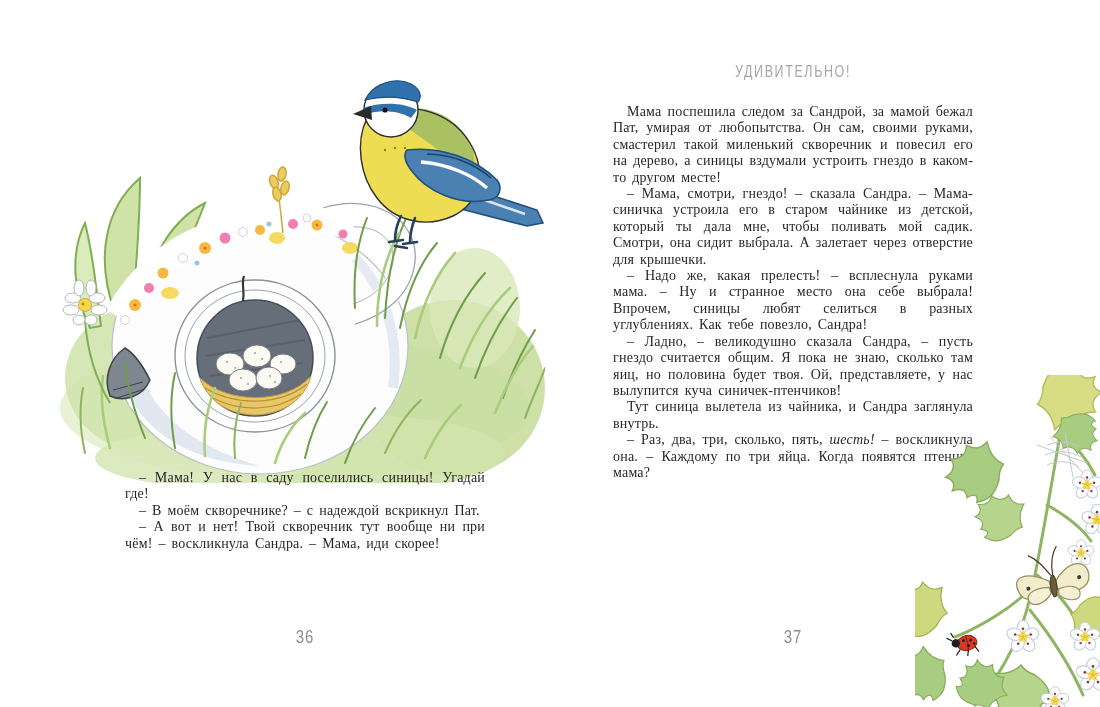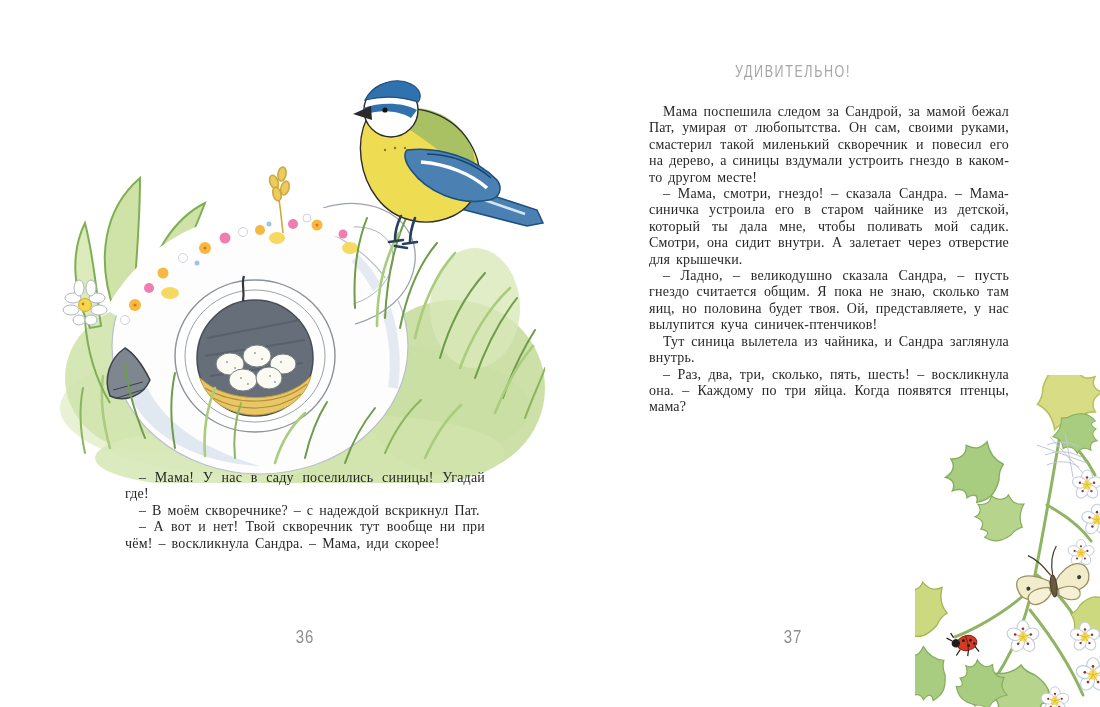--- a/index.html
+++ b/index.html
@@ -10,22 +10,22 @@
   .illustration-wrap { position:absolute; left:55px; top:58px; width:490px; height:425px; }
   .corner-wrap { position:absolute; left:915px; top:375px; width:185px; height:332px; }
 
   .textblock {
     position:absolute; width:360px; color:#272727;
     font-size:14px; line-height:16.4px; text-align:justify;
     word-spacing:2.2px; letter-spacing:.2px;
   }
   .textblock p { text-indent:14px; }
   .left-text  { left:125px; top:470px; }
-  .right-text { left:613px; top:104px;margin-left:36px; }
-  .it { }
+  .right-text { left:613px; top:104px; }
+  .it { font-style:italic; }
 
   .running-head {
     position:absolute; left:613px; top:63px; width:360px; text-align:center;
     font-family:"Liberation Sans", sans-serif; font-size:12.5px; font-weight:400;
     color:#a6a6a6; letter-spacing:1.6px; transform:scaleY(1.25); transform-origin:top center;
   }
   .page-number {
     position:absolute; width:360px; text-align:center; top:626px;
     font-family:"Liberation Sans", sans-serif; font-size:15px; color:#8d8d8d;
     transform:scaleY(1.2); transform-origin:top center; letter-spacing:1px;
@@ -235,21 +235,22 @@
   <div class="textblock left-text" id="left-paras">
       <p><span>– Мама! У нас в саду поселились синицы! Угадай где!</span></p>
       <p><span>– В моём скворечнике? – с надеждой вскрикнул Пат.</span></p>
       <p><span>– А вот и нет! Твой скворечник тут вообще ни при чём! – воскликнула Сандра. – Мама, иди скорее!</span></p>
     </div>
   <div class="page-number pn-left">36</div>
 
   <div class="running-head">УДИВИТЕЛЬНО!</div>
   <div class="textblock right-text" id="right-paras">
       <p><span>Мама поспешила следом за Сандрой, за мамой бежал Пат, умирая от любопытства. Он сам, своими руками, смастерил такой миленький скворечник и повесил его на дерево, а синицы вздумали устроить гнездо в каком-то другом месте!</span></p>
-      <p><span>– Мама, смотри, гнездо! – сказала Сандра. – Мама-синичка устроила его в старом чайнике из детской, который ты дала мне, чтобы поливать мой садик. Смотри, она сидит внутри. А залетает через отверстие для крышечки.</span></p>
+      <p><span>– Мама, смотри, гнездо! – сказала Сандра. – Мама-синичка устроила его в старом чайнике из детской, который ты дала мне, чтобы поливать мой садик. Смотри, она сидит выбрала. А залетает через отверстие для крышечки.</span></p>
+      <p><span>– Надо же, какая прелесть! – всплеснула руками мама. – Ну и странное место она себе выбрала! Впрочем, синицы любят селиться в разных углублениях. Как тебе повезло, Сандра!</span></p>
       <p><span>– Ладно, – великодушно сказала Сандра, – пусть гнездо считается общим. Я пока не знаю, сколько там яиц, но половина будет твоя. Ой, представляете, у нас вылупится куча синичек-птенчиков!</span></p>
       <p><span>Тут синица вылетела из чайника, и Сандра заглянула внутрь.</span></p>
       <p><span>– Раз, два, три, сколько, пять, </span><span class="it">шесть!</span><span> – воскликнула она. – Каждому по три яйца. Когда появятся птенцы, мама?</span></p>
     </div>
   <div class="page-number pn-right">37</div>
 
   <div class="corner-wrap">
     <svg width="185" height="332" viewBox="0 0 185 332">
       <defs>
         <g id="blossom">

